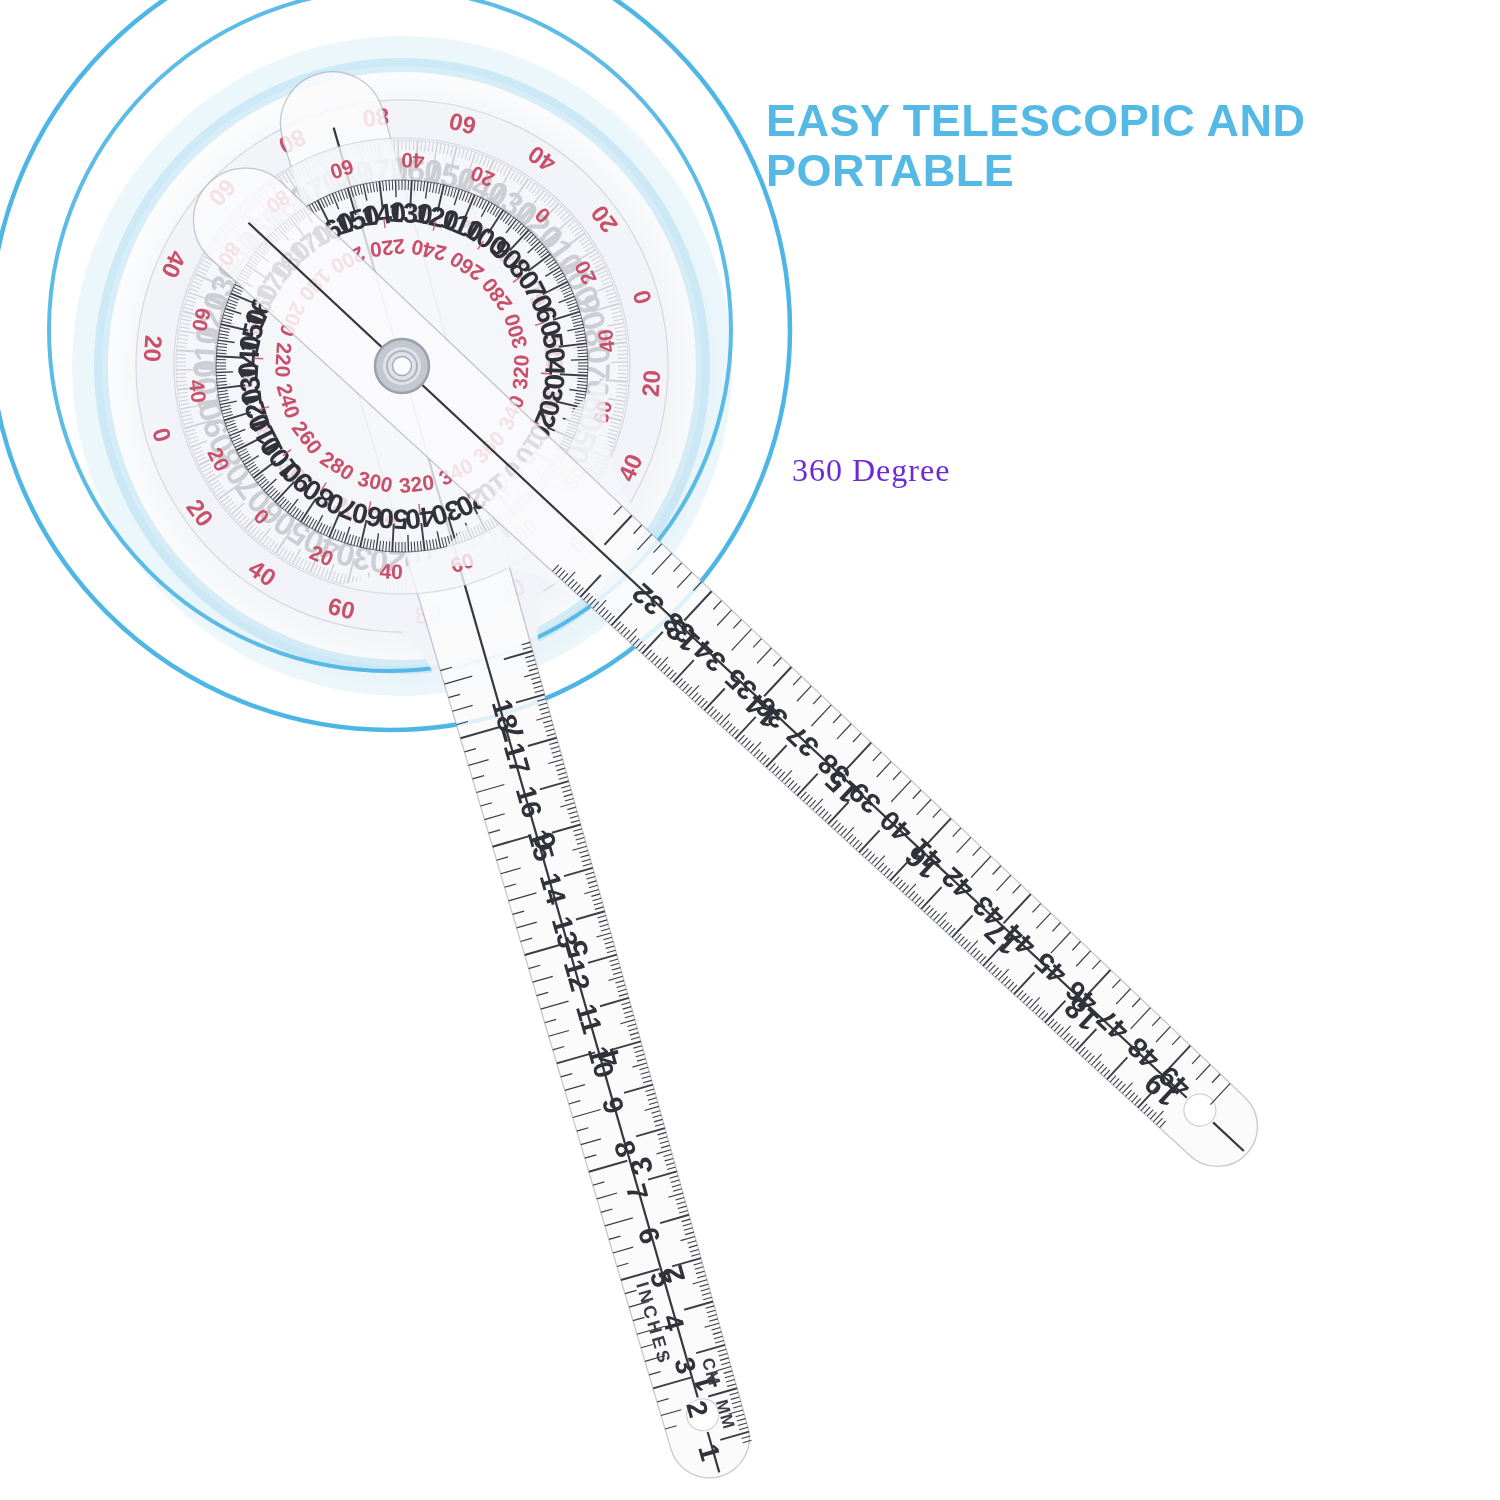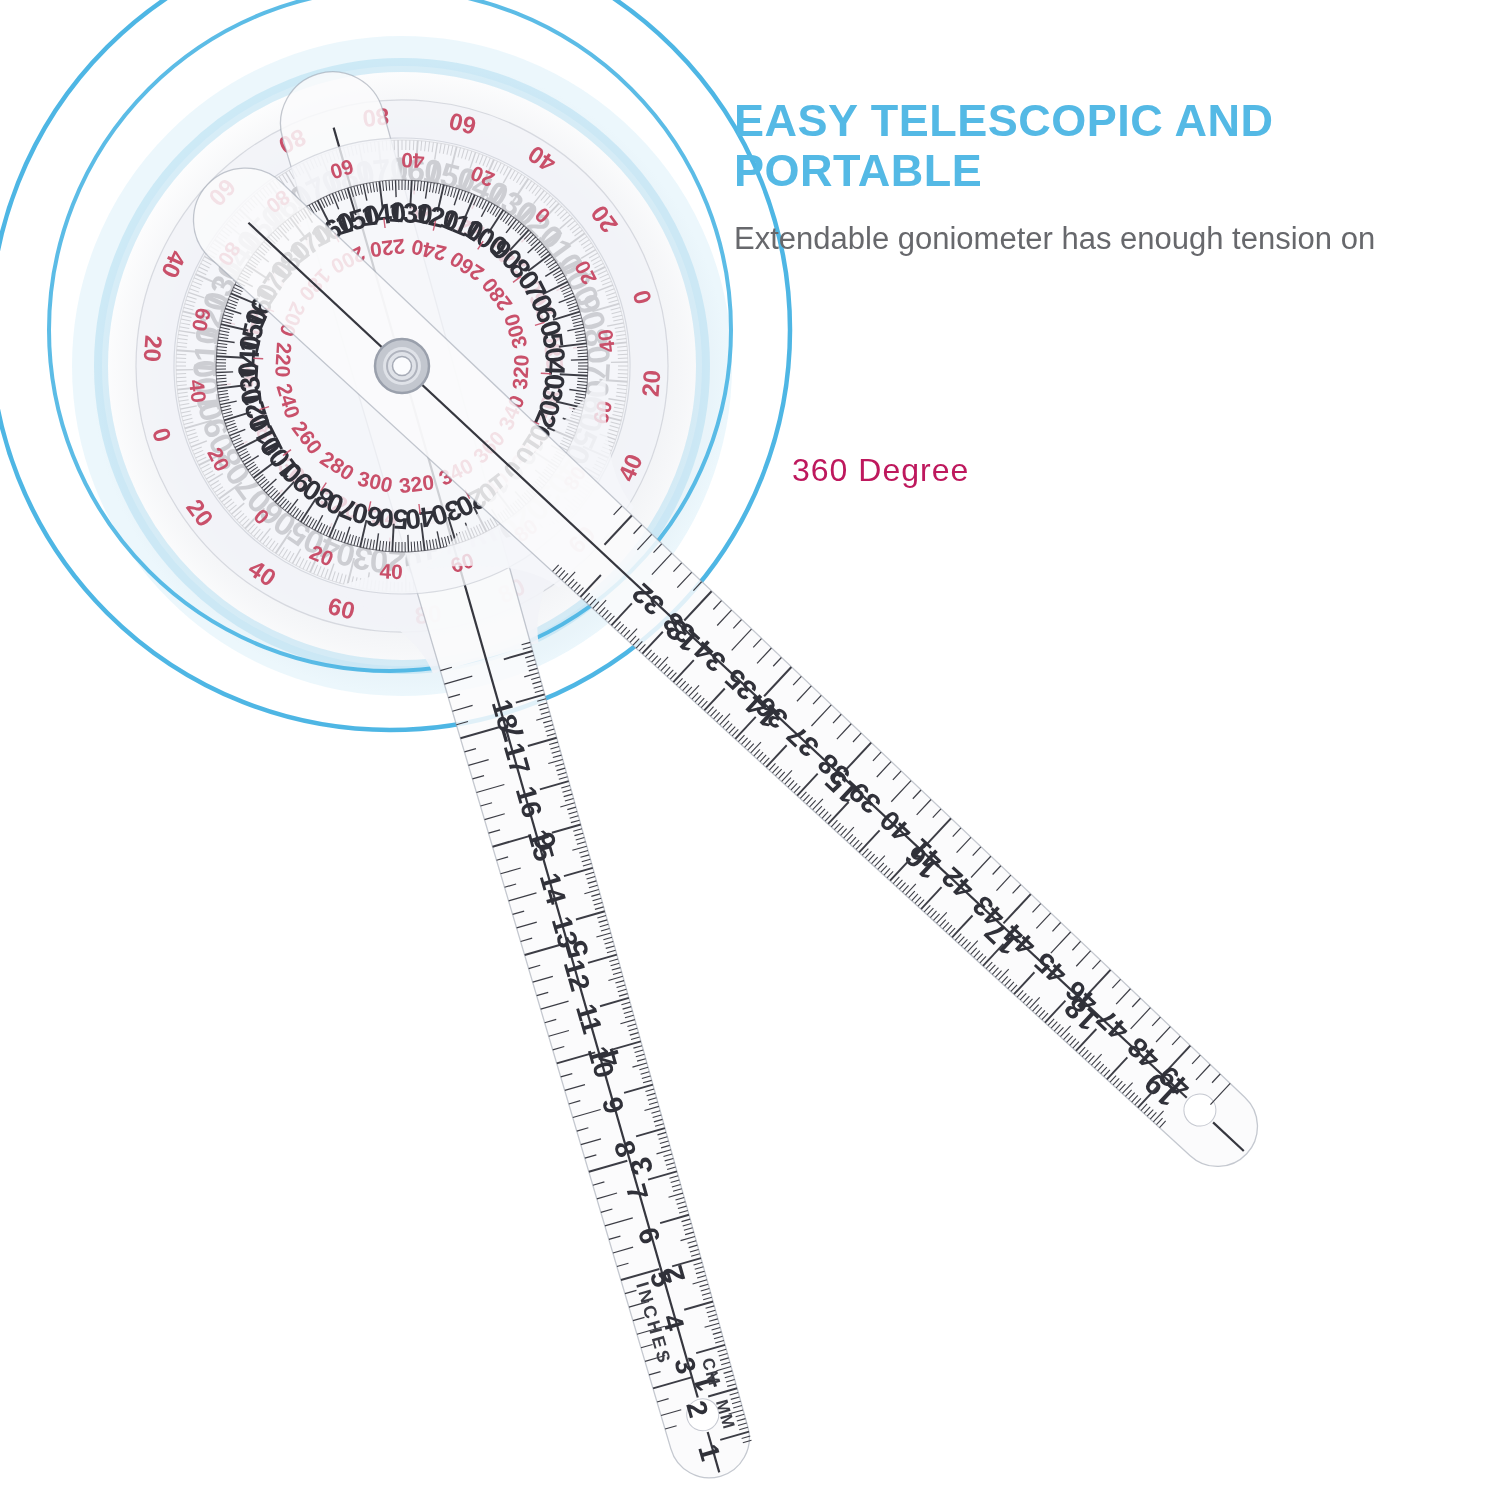--- a/index.html
+++ b/index.html
@@ -1,21 +1,21 @@
 <!DOCTYPE html>
 <html><head>
 <meta charset="utf-8">
 <style>
   html,body{margin:0;padding:0;background:#fff;}
   .canvas{
     position:relative;width:1500px;height:1500px;background:#ffffff;
     overflow:hidden;font-family:"Liberation Sans",sans-serif;
   }
   .art{position:absolute;left:0;top:0;width:1500px;height:1500px;}
-  .copy{position:absolute;left:734px;top:96px;width:710px;}
+  .copy{position:absolute;left:766px;top:96px;width:710px;}
   .copy h1{
     margin:0;font-size:45px;line-height:1.1;font-weight:700;
     letter-spacing:0.5px;
   }
   .copy p{
     margin:0;font-size:31px;font-weight:400;line-height:1.0;
   }
   .copy p.l1{margin-top:28px;}
   .copy p.l2{margin-top:36px;}
   .deg-label{
@@ -1527,18 +1527,17 @@
       <g transform="translate(402,366)">
         <circle cx="0" cy="0" r="27" fill="#c3c7cf" stroke="#9aa0ac" stroke-width="2.5"></circle>
         <circle cx="0" cy="0" r="19" fill="#dfe2e8"></circle>
         <circle cx="0" cy="0" r="15" fill="none" stroke="#b0b4be" stroke-width="2"></circle>
         <circle cx="0" cy="0" r="9.5" fill="#fbfcfe" stroke="#a6abb6" stroke-width="1.5"></circle>
       </g>
     </svg>
 
   <div class="copy">
     <h1 style="color: rgb(84, 185, 229);">EASY TELESCOPIC AND PORTABLE</h1>
-    <p class="l1" style="color: rgb(103, 104, 108);">Extendable goniometer has enough tension on</p>
   </div>
 
-  <div class="deg-label" style="color: #be185d;">360 Degree</div>
+  <div class="deg-label" style="color: #6d28d9; font-family: Liberation Serif, serif;">360 Degree</div>
 
 </div>
 
 </body></html>

